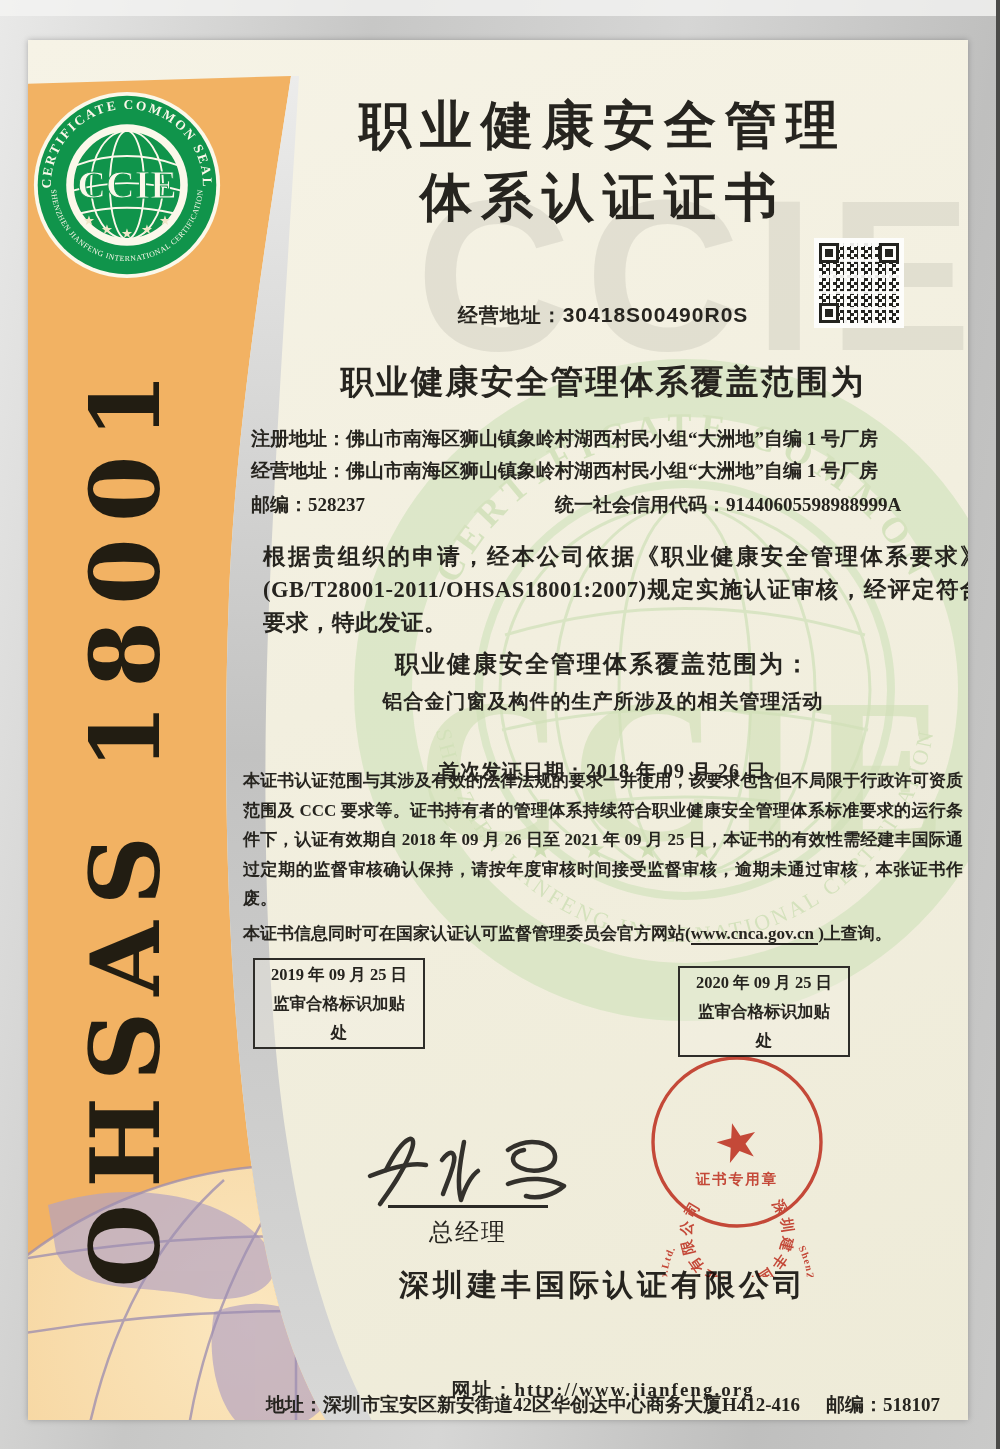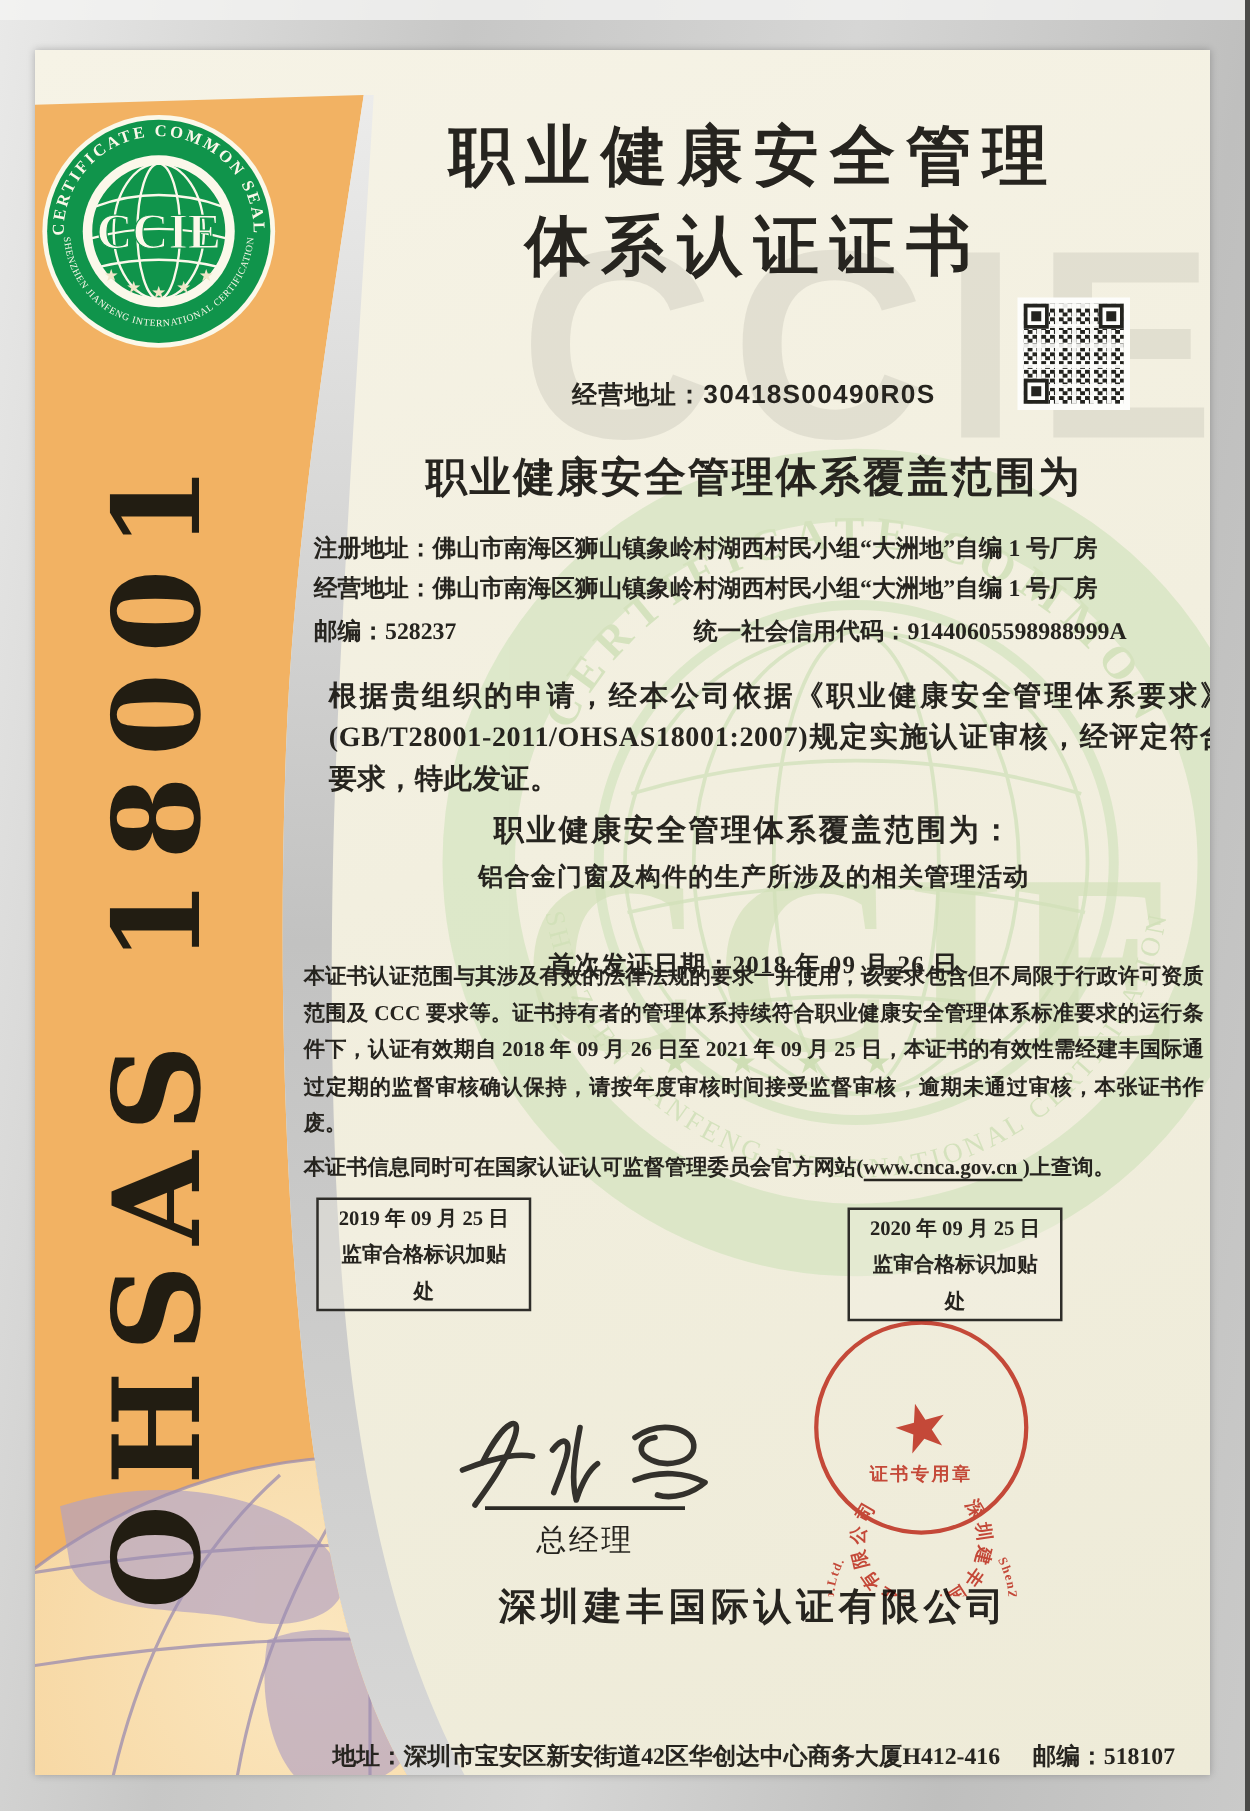--- a/index.html
+++ b/index.html
@@ -232,20 +232,23 @@
       <div class="audit-box" style="left:435px;top:926px;">
         <span>2020 年 09 月 25 日</span><br>
         <span>监审合格标识加贴处</span>
       </div>
 
       <div class="abs ctr issuer-name" style="top:1225px;">深圳建丰国际认证有限公司</div>
 
       <div class="abs ctr foot-line" style="top:1352px;">
         <span>地址：</span><span>深圳市宝安区新安街道42区华创达中心商务大厦H412-416</span><span class="gap"></span><span>邮编：</span><span>518107</span>
       </div>
+      <div class="abs ctr foot-line" style="top:1337px;letter-spacing:2px;">
+        <span>网址：</span><span>http://www.jianfeng.org</span>
+      </div>
     </div>
 
     <svg class="signature" width="220" height="120" viewBox="0 0 220 120">
       <g stroke="#33312c" stroke-width="4.5" fill="none" stroke-linecap="round" stroke-linejoin="round">
         <path d="M 28,58 C 46,22 62,18 52,42 C 44,62 32,78 22,92"></path>
         <path d="M 12,64 C 32,56 54,50 68,53"></path>
         <path d="M 84,48 C 93,36 99,40 95,54 C 91,68 87,76 85,82"></path>
         <path d="M 106,30 C 101,56 99,72 103,88 C 107,76 113,64 120,59"></path>
         <path d="M 150,38 C 170,24 196,30 197,44 C 198,58 176,62 163,56 C 151,51 153,40 166,38"></path>
         <path d="M 150,72 C 170,64 191,66 206,74 C 197,82 181,88 168,84"></path>

